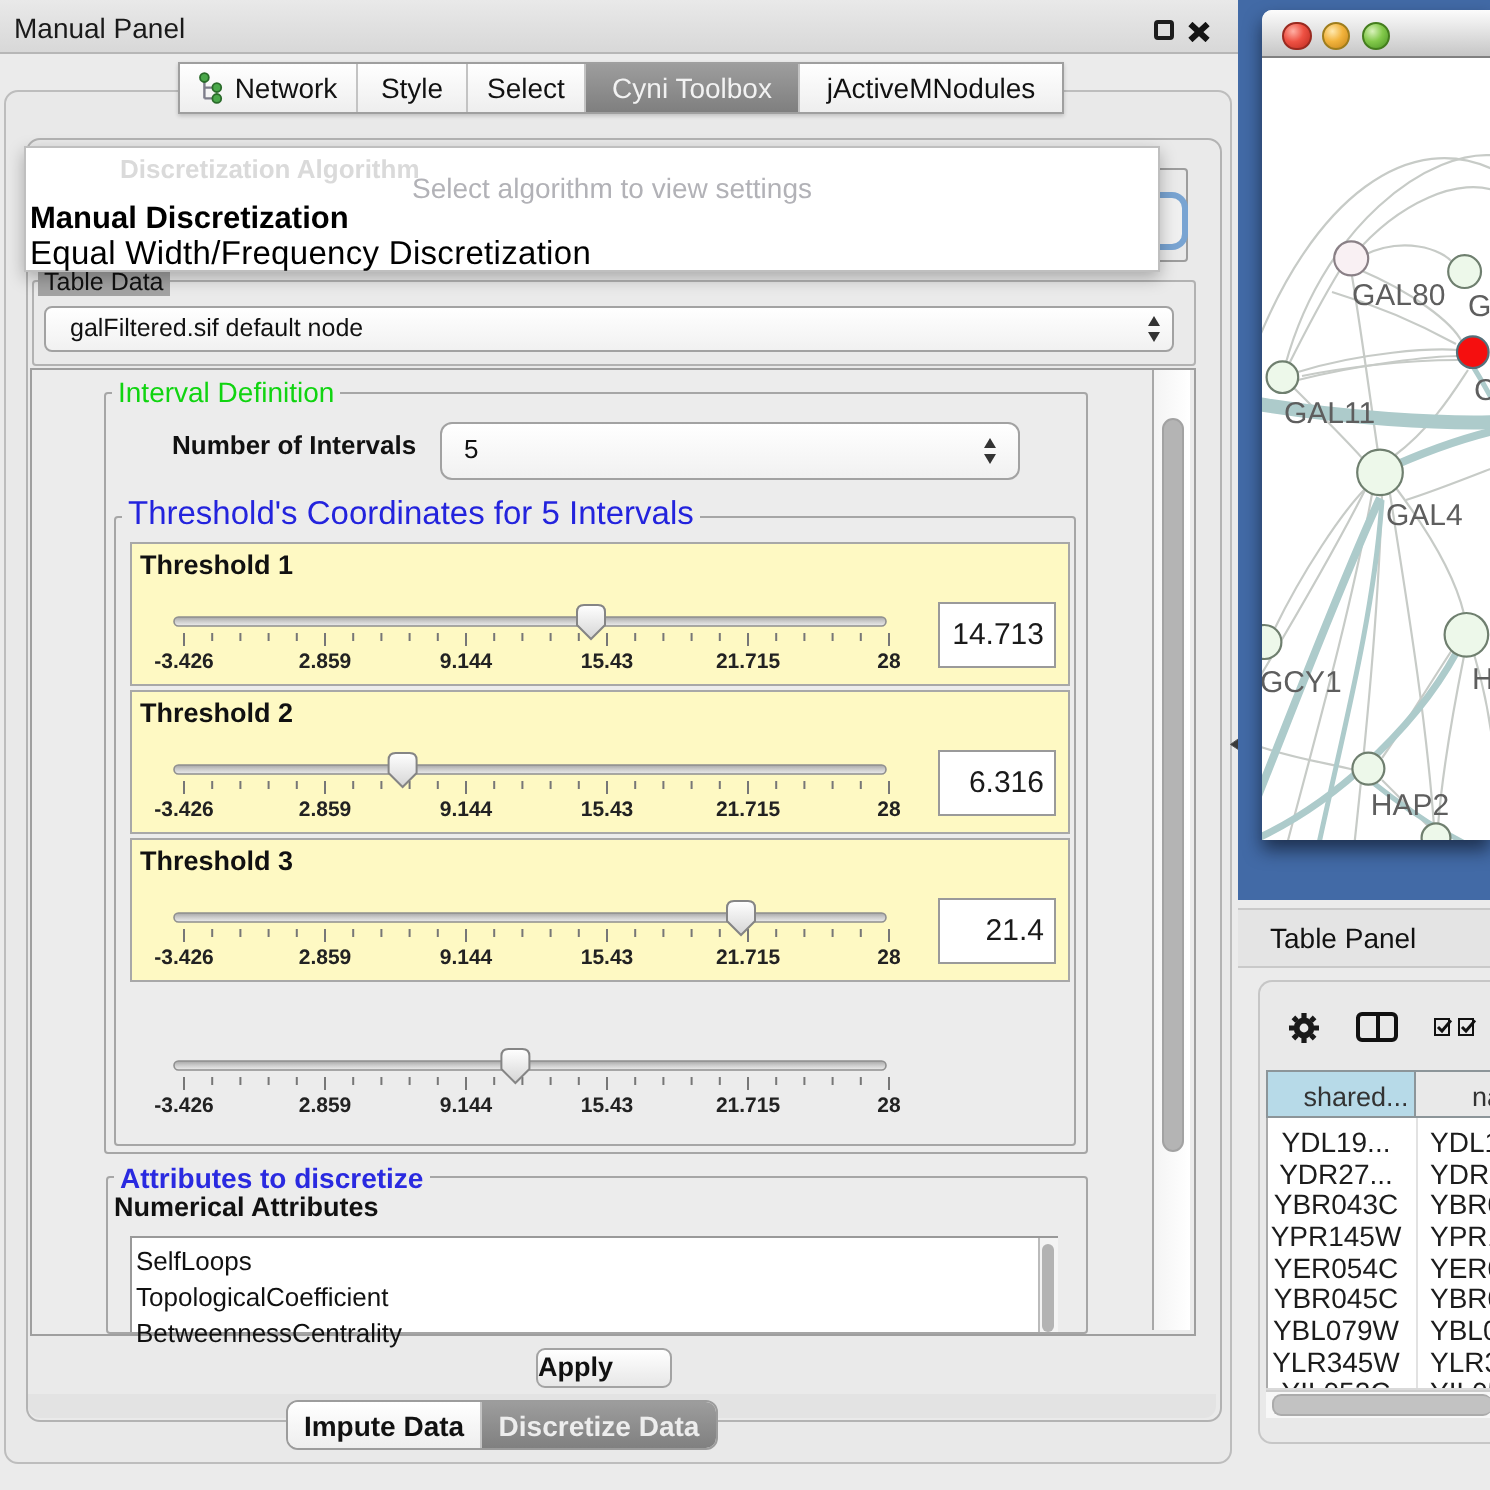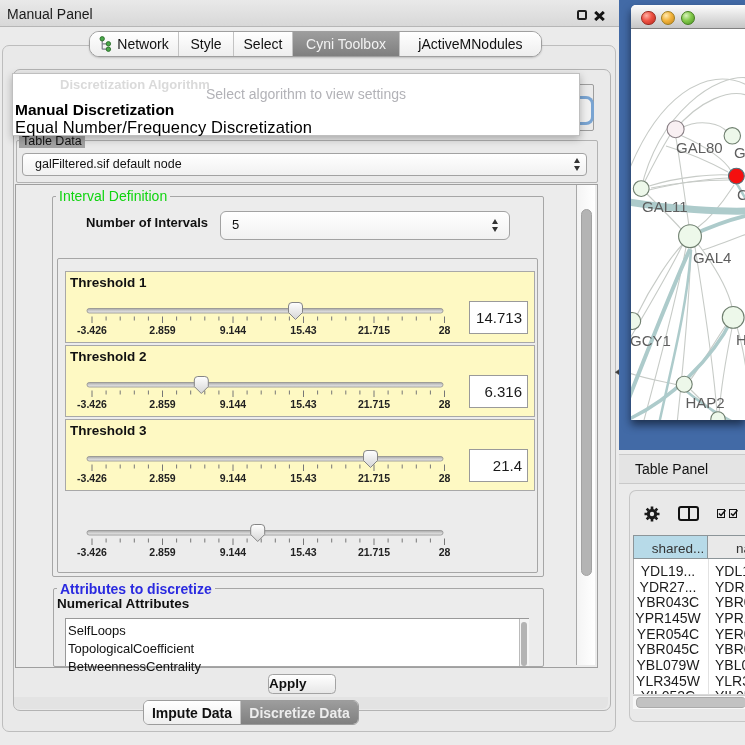--- a/index.html
+++ b/index.html
@@ -13,21 +13,21 @@
 #tbar{left:0;top:0;width:619px;height:26px;background:linear-gradient(#e9e9e9,#d8d8d8);
  border-bottom:1px solid #b6b6b6;font-size:14px}
 #tbar .t{position:absolute;left:7px;top:5.5px;color:#1a1a1a}
 #floatic{position:absolute;left:577px;top:10px;width:10px;height:9.5px;border:2px solid #1d1d1d;border-radius:2px;box-sizing:border-box}
 
 #outer{left:2px;top:45px;width:612px;height:685px;background:#e9e9e9;
  border:1px solid #bdbdbd;border-radius:7px}
 #inner{left:13px;top:69px;width:596px;height:640px;background:#eaeaea;
  border:1px solid #b3b3b3;border-radius:7px}
 
-#toptabs{left:89px;top:31px;height:24px;display:flex;border:1px solid #9f9f9f;border-radius:10px;
+#toptabs{left:89px;top:31px;height:24px;display:flex;border:1px solid #9f9f9f;border-radius:0;
  overflow:hidden;font-size:14px;background:#fff;box-shadow:0 1px 2px rgba(0,0,0,0.18)}
 #toptabs .tb{display:flex;align-items:center;justify-content:center;height:100%;
  background:linear-gradient(#ffffff,#eeeeee);border-right:1px solid #c3c3c3;white-space:nowrap}
 #toptabs .tb:last-child{border-right:none}
 #toptabs .sel{background:linear-gradient(#9d9d9d,#7f7f7f);color:#f2f2f2}
 
 #bottabs{left:143px;top:700px;height:23px;display:flex;border:1px solid #9c9c9c;border-radius:6px;
  overflow:hidden;font-size:14px;font-weight:600;background:#fff}
 #bottabs .tb{display:flex;align-items:center;justify-content:center;height:100%;
  background:linear-gradient(#ffffff,#eeeeee);border-right:1px solid #c3c3c3;white-space:nowrap}
@@ -93,21 +93,21 @@
       <svg width="13" height="16" viewBox="0 0 13 16" style="margin-right:5px">
         <path d="M3.2 3 v10.2 M3.2 7.8 h6 M3.2 13.2 h6" stroke="#7d7d8a" stroke-width="1.2" fill="none"></path>
         <circle cx="3.2" cy="2.8" r="2.2" fill="#4aa84a" stroke="#2a6b2a" stroke-width="0.9"></circle>
         <circle cx="9.4" cy="7.8" r="2.2" fill="#4aa84a" stroke="#2a6b2a" stroke-width="0.9"></circle>
         <circle cx="9.4" cy="13.2" r="2.2" fill="#4aa84a" stroke="#2a6b2a" stroke-width="0.9"></circle>
       </svg>
       Network</div>
     <div class="tb" style="width:54px">Style</div>
     <div class="tb" style="width:58px">Select</div>
     <div class="tb sel" style="width:106px">Cyni Toolbox</div>
-    <div class="tb" style="width:141px">jActiveMNodules</div>
+    <div class="tb" style="width:131px">jActiveMNodules</div>
   </div>
 
   <div class="gb" style="left:16px;top:84px;width:576px;height:45px;border-color:#9d9d9d"></div>
   <div class="ab" style="left:300px;top:96px;width:288px;height:23px;border:3px solid rgba(100,150,205,0.85);
        border-radius:8px;background:#f0f0f0"></div>
 
   <div class="gb" style="left:16px;top:140px;width:580px;height:41px;border-color:#b2b2b2"></div>
   <div class="gt" style="left:19px;top:134px;background:#a3a3a3;font-size:12.5px">Table Data</div>
   <div class="combo" style="left:22px;top:153px;width:563px;height:21px;border-radius:4px;line-height:20px">
     <span style="margin-left:12px">galFiltered.sif default node</span>
@@ -124,20 +124,21 @@
   <div class="gt" style="left:56px;top:187.5px;font-size:14px;color:#10d410">Interval Definition</div>
 
   <div class="ab bold" style="left:86px;top:215px;font-size:13px">Number of Intervals</div>
   <div class="combo" style="left:220px;top:211px;width:288px;height:27px;border-radius:6px;line-height:26px;font-size:13px">
     <span style="margin-left:11px">5</span>
     <span class="arr up" style="left:271px;top:7px"></span>
     <span class="arr dn" style="left:271px;top:15px"></span>
   </div>
 
   <div class="gb" style="left:57px;top:258px;width:479px;height:313px"></div>
+  <div class="gt" style="left:61px;top:248px;font-size:16.5px;color:#2323dd">Threshold's Coordinates for 5 Intervals</div>
 
   <svg width="0" height="0" style="position:absolute">
       <defs>
 <linearGradient id="trk" x1="0" y1="0" x2="0" y2="1">
           <stop offset="0" stop-color="#a6a6a6"></stop>
           <stop offset="0.45" stop-color="#cacaca"></stop>
           <stop offset="1" stop-color="#ededed"></stop>
         </linearGradient>
 <linearGradient id="thm" x1="0" y1="0" x2="0" y2="1">
           <stop offset="0" stop-color="#ffffff"></stop>
@@ -219,21 +220,21 @@
 
   <div class="ab" id="bottabs">
     <div class="tb" style="width:96px">Impute Data</div>
     <div class="tb sel" style="width:117px">Discretize Data</div>
   </div>
 
   <div class="ab" id="popup">
     <div style="position:absolute;left:47px;top:3px;font-size:13px;font-weight:bold;color:#dadada">Discretization Algorithm</div>
     <div style="position:absolute;left:10px;top:12px;width:100%;text-align:center;font-size:14px;color:#b2b2b7">Select algorithm to view settings</div>
     <div style="position:absolute;left:2px;top:27px;font-size:15.5px;font-weight:bold;color:#000">Manual Discretization</div>
-    <div style="position:absolute;left:2px;top:44px;font-size:16.5px;letter-spacing:0.15px;color:#000">Equal Number/Frequency Discretization</div>
+    <div style="position:absolute;left:2px;top:44px;font-size:16.5px;letter-spacing:0.15px;color:#000">Equal Width/Frequency Discretization</div>
   </div>
 
   <svg class="ab" style="left:614px;top:368px" width="7" height="8" viewBox="0 0 7 8">
       <path d="M5.5 1.2 1.2 4.2 5.5 7" fill="#3a3a3a" stroke="#555" stroke-width="0.5"></path>
     </svg>
   <div class="ab" id="bluebg"></div>
   <div class="ab" id="netwin"></div>
   <svg class="ab" style="left:631px;top:28px" width="114" height="392" viewBox="0 0 114 392">
       <rect x="0" y="0" width="114" height="392" fill="#ffffff"></rect>
       <path d="M-5 150 C 25 70 75 35 118 58" fill="none" stroke="#c7cbc7" stroke-width="1.1"></path>

